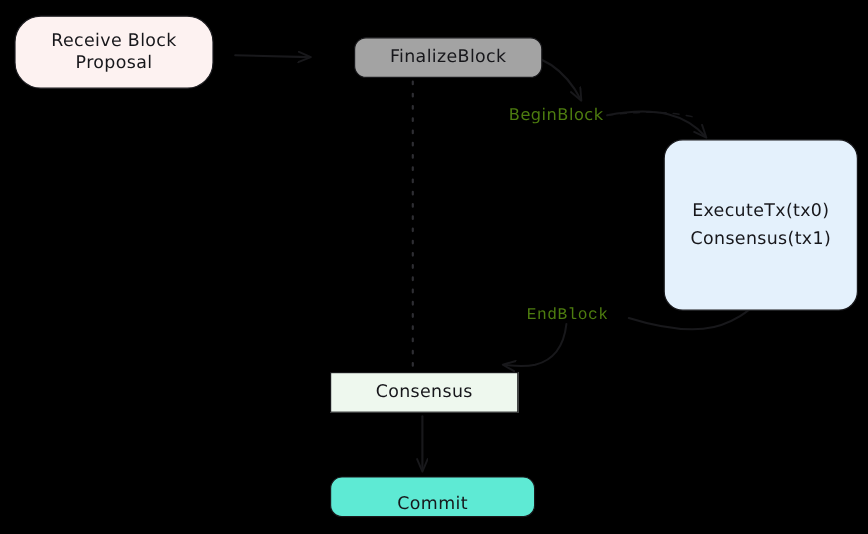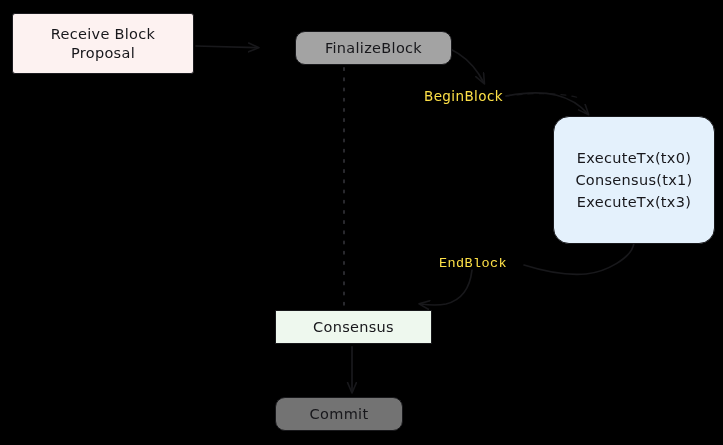--- a/index.html
+++ b/index.html
@@ -45,44 +45,44 @@
     user-select: none;
   }
   .node-label {
     display: block;
     white-space: pre-line;
   }
   
   #node-receive {
     left: 12px;
     top: 13px;
-    width: 182px;
+    width: 166px;
     height: 61px;
     background: #fdf2f1;
     border-color: #1c1c20;
-    border-radius: 3px;
+    border-radius: 22px;
     font-size: 14.5px;
   }
   
   #node-finalize {
     left: 263px;
     top: 31px;
     width: 157px;
     height: 34px;
     background: #a3a3a3;
     border-radius: 10px;
     font-size: 14.5px;
     margin-left: 32px;
   }
   
   #node-executetx {
     left: 553px;
     top: 116px;
     width: 162px;
-    height: 128px;
+    height: 143px;
     background: #e4f1fc;
     border-radius: 16px;
     font-size: 14.5px;
     flex-direction: column;
     justify-content: center;
   }
   #node-executetx .tx-line {
     display: block;
     line-height: 1.52;
     white-space: nowrap;
@@ -94,30 +94,31 @@
     width: 157px;
     height: 34px;
     background: #eef8ee;
     border-radius: 0;
     font-size: 14.5px;
   }
   
   #node-commit {
     left: 275px;
     top: 397px;
-    width: 128px;
+    width: 171px;
     height: 34px;
-    background: #737373;
+    background: #5eead4;
     border-radius: 10px;
     font-size: 14.5px;
+    align-items: flex-end;
   }
   
   .edge-label {
     position: absolute;
-    color: #fde047;
+    color: #4d7c0f;
     font-size: 13.5px;
     font-family: "DejaVu Sans", sans-serif;
     letter-spacing: 0.4px;
     white-space: nowrap;
     user-select: none;
   }
   #label-beginblock {
     left: 424px;
     top: 88px;
   }
@@ -177,21 +178,20 @@
 Proposal</span>
   </div>
 
   <div class="node" id="node-finalize">
     <span class="node-label">FinalizeBlock</span>
   </div>
 
   <div class="node" id="node-executetx">
     <span class="tx-line">ExecuteTx(tx0)</span>
     <span class="tx-line">Consensus(tx1)</span>
-    <span class="tx-line">ExecuteTx(tx3)</span>
   </div>
 
   <div class="node" id="node-consensus">
     <span class="node-label">Consensus</span>
   </div>
 
   <div class="node" id="node-commit">
     <span class="node-label">Commit</span>
   </div>
 

